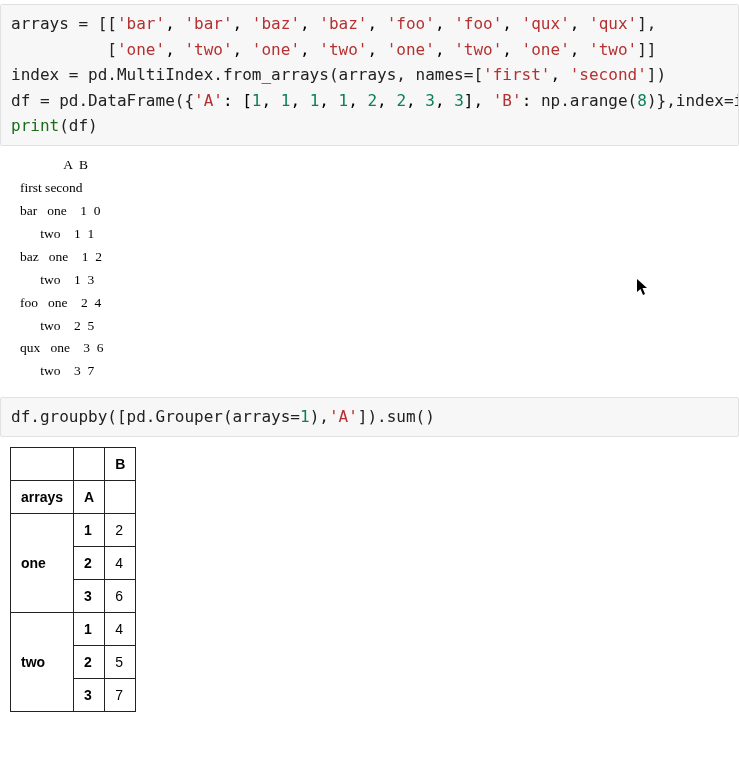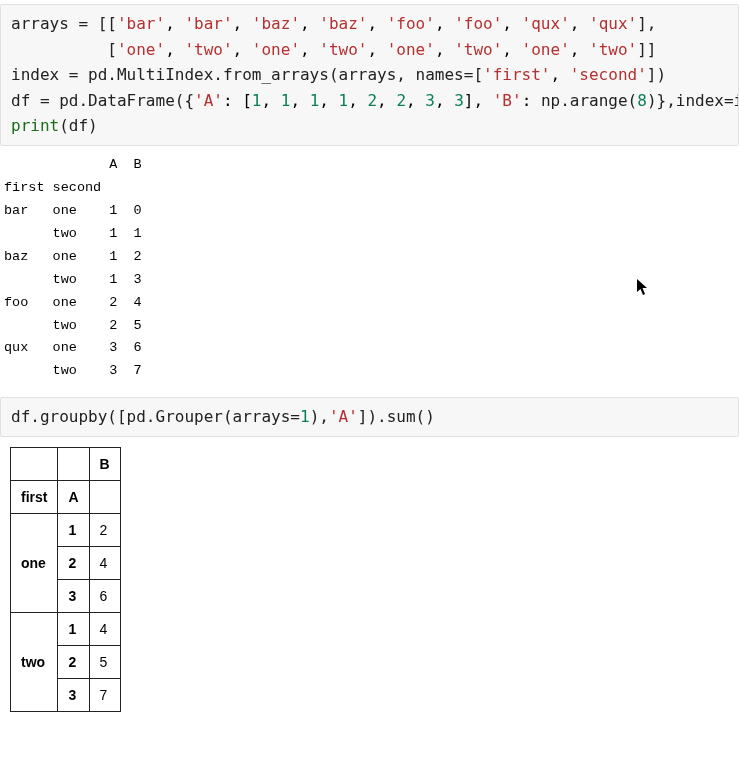--- a/index.html
+++ b/index.html
@@ -22,25 +22,25 @@
     line-height: 1.6;
     white-space: pre;
     overflow-x: auto;
   }
   .tok-name { color: #222; }
   .tok-str  { color: #b53030; }
   .tok-num  { color: #0a7f55; }
   .tok-call { color: #1a6e1a; }
 
   .text-output {
-    font-family: Liberation Mono, monospace;
+    font-family: Liberation Serif, serif;
     font-size: 13.5px;
     line-height: 1.7;
     white-space: pre;
-    margin: 6px 4px 14px 4px;
+    margin: 6px 4px 14px 20px;
   }
 
   table.html-output {
     border-collapse: collapse;
     margin: 10px 4px 10px 10px;
     font-family: "Helvetica Neue", Arial, sans-serif;
     font-size: 14px;
   }
   table.html-output th,
   table.html-output td {
@@ -89,21 +89,21 @@
 <div class="code-cell"><span><span class="tok-name">df.groupby([pd.Grouper(arrays=</span><span class="tok-num">1</span><span class="tok-name">),</span><span class="tok-str">'A'</span><span class="tok-name">]).sum()</span></span></div>
 
 <table class="html-output">
   <tbody>
       <tr>
     <th></th>
         <th></th>
     <th>B</th>
   </tr>
   <tr>
-    <th>first</th>
+    <th>arrays</th>
     <th>A</th>
     <th></th>
   </tr>
 
   <tr>
     <th rowspan="3">one</th>
     <td class="idx">1</td>
     <td class="data">2</td>
   </tr>
   <tr>

